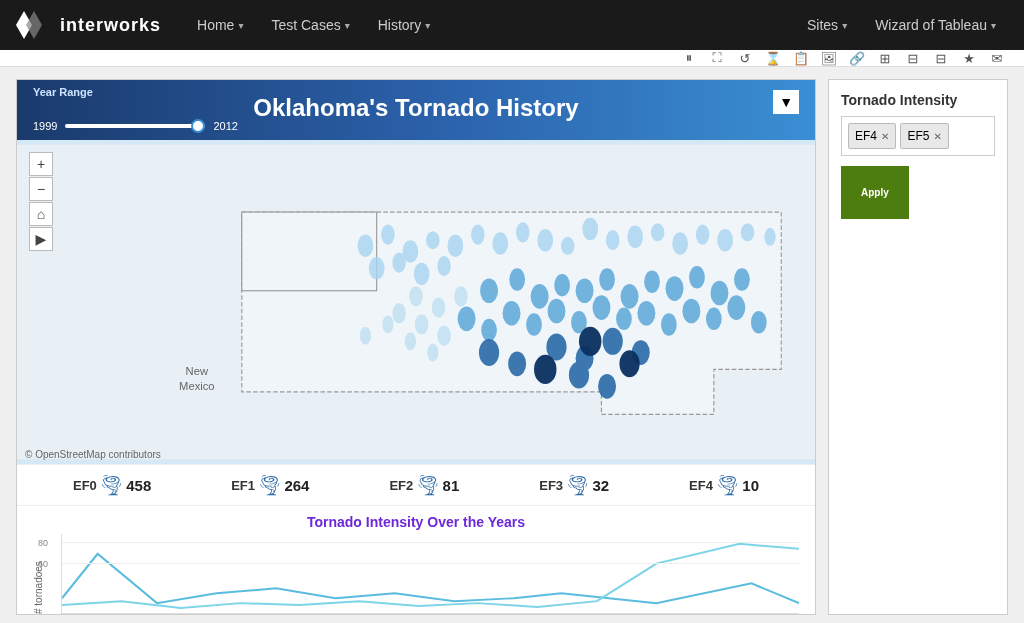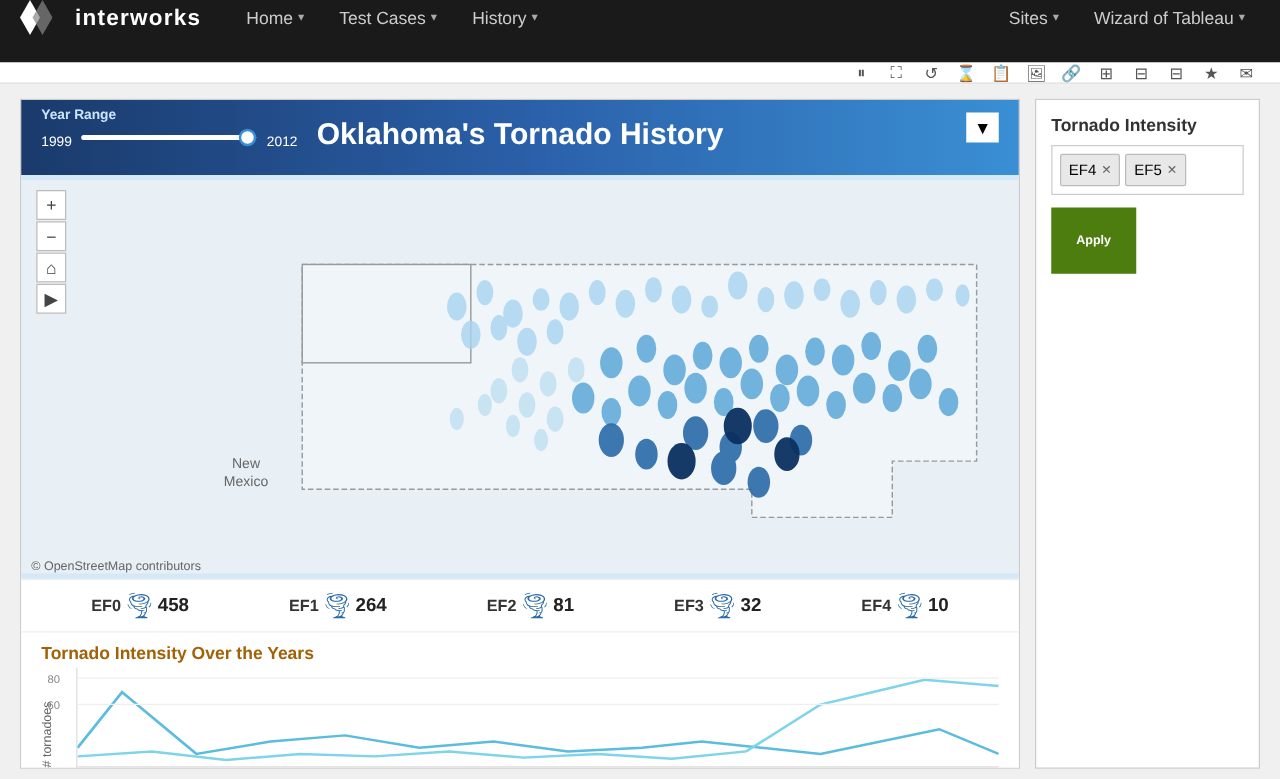--- a/index.html
+++ b/index.html
@@ -4,21 +4,21 @@
   <style>
     * { box-sizing: border-box; margin: 0; padding: 0; }
     body { font-family: Arial, sans-serif; background: #f0f0f0; overflow-x: hidden; }
 
     
     .navbar {
       background: #1a1a1a;
       color: #fff;
       height: 50px;
       display: flex;
-      align-items: flex-start;
+      align-items: center;
       padding: 0 16px;
       position: relative;
     }
     .navbar-logo {
       display: flex;
       align-items: center;
       gap: 8px;
       margin-right: 24px;
     }
     .logo-icon {
@@ -123,24 +123,24 @@
     .year-range-label {
       position: absolute;
       top: 6px;
       left: 16px;
       color: #cce4ff;
       font-size: 11px;
       font-weight: bold;
     }
     .year-slider-row {
       position: absolute;
-      bottom: 20px;
+      bottom: 8px;
       left: 16px;
       display: flex;
-      align-items: flex-start;
+      align-items: center;
       gap: 8px;
     }
     .year-start, .year-end {
       color: #fff;
       font-size: 11px;
     }
     .slider-track {
       width: 140px;
       height: 4px;
       background: #5599cc;
@@ -246,23 +246,24 @@
       font-weight: bold;
     }
 
     
     .chart-section {
       background: #fff;
       border-top: 1px solid #eee;
       padding: 8px 16px 0;
     }
     .chart-title {
-      color: #a16207;
+      color: #6d28d9;
       font-size: 14px;
       font-weight: bold;
+      text-align: center;
       margin-bottom: 4px;
     }
     .chart-area {
       height: 80px;
       position: relative;
     }
     .y-axis-label {
       position: absolute;
       left: 0;
       top: 0;

